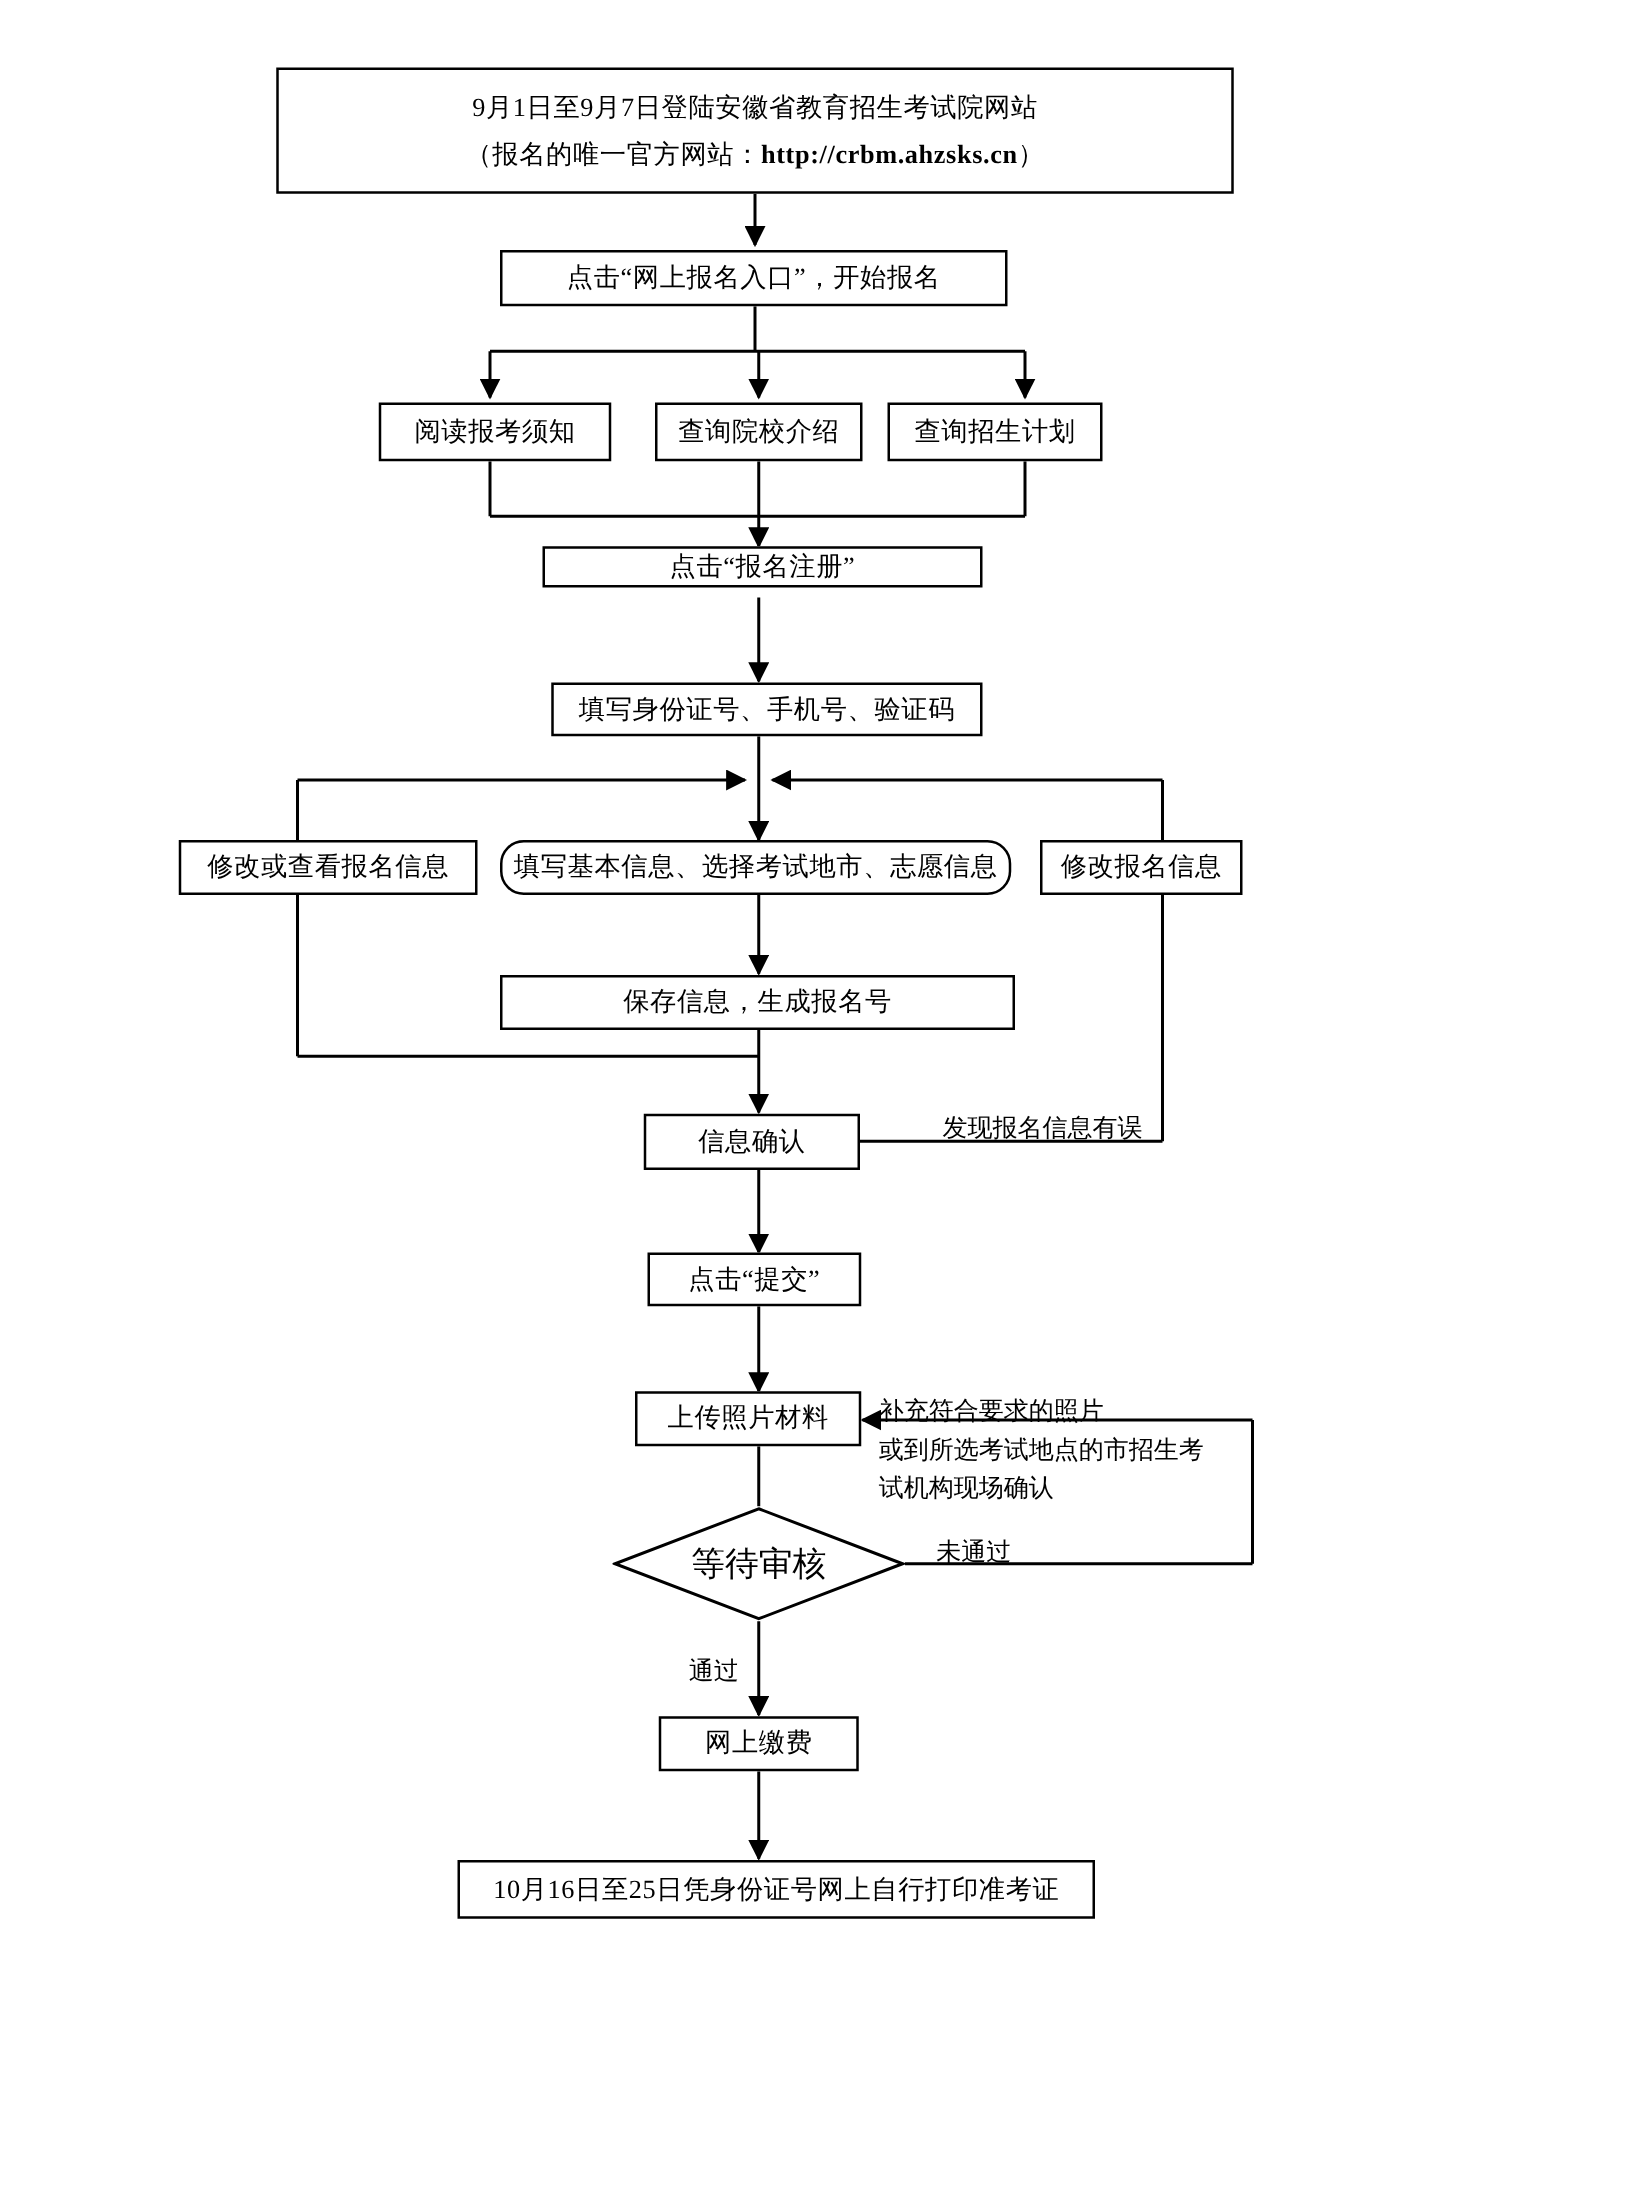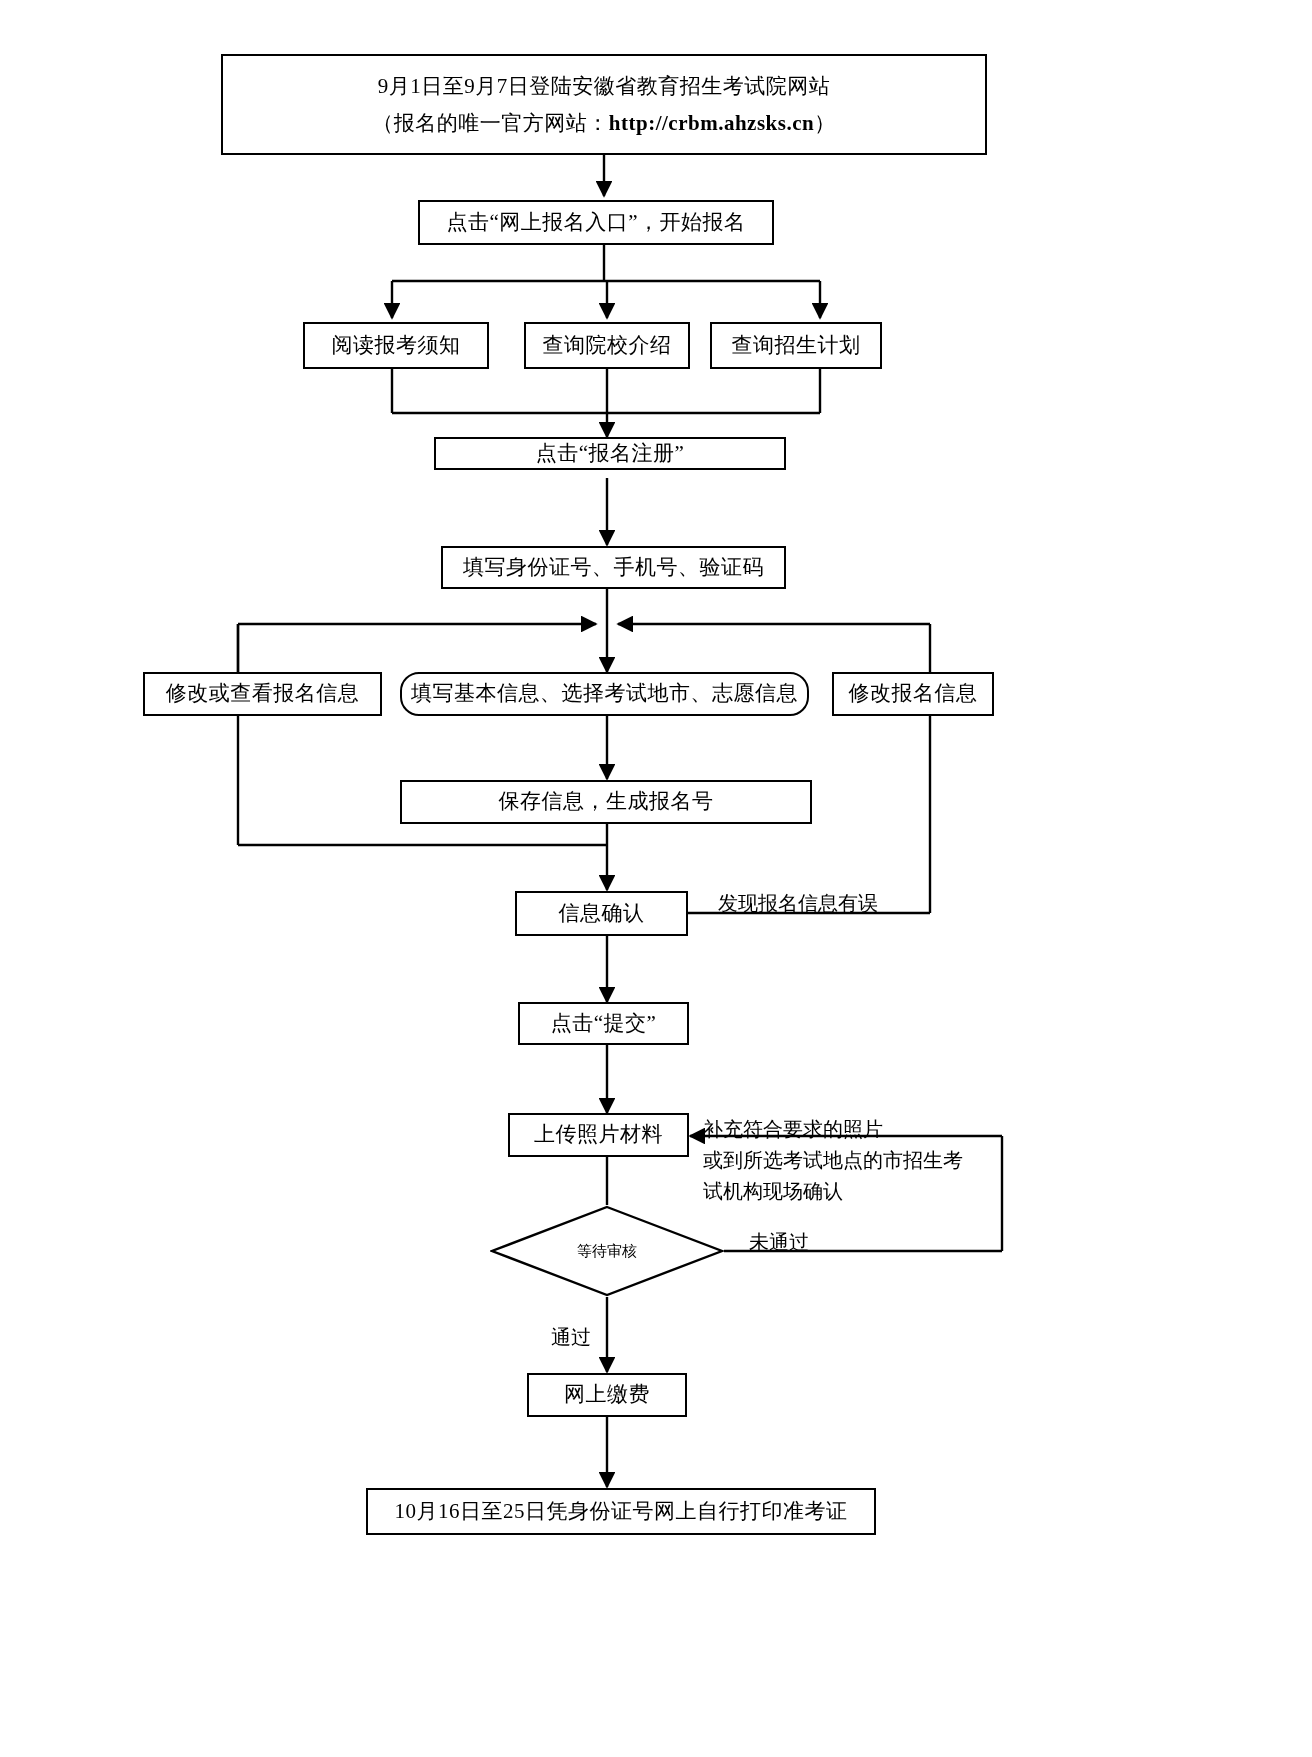--- a/index.html
+++ b/index.html
@@ -52,21 +52,21 @@
     display: block;
   }
   .diamond-label {
     position: absolute;
     top: 0; left: 0;
     width: 100%;
     height: 100%;
     display: flex;
     align-items: center;
     justify-content: center;
-    font-size: 15px;
+    font-size: 27px;
     pointer-events: none;
   }
   .edge-label {
     position: absolute;
     font-size: 20px;
     line-height: 1.55;
     white-space: nowrap;
     background: transparent;
     z-index: 4;
   }
@@ -141,21 +141,21 @@
 
       <path d="M 607 1417 L 607 1487" marker-end="url(#arrow)"></path>
     </g>
   </svg>
 
   <div class="node two-line" style="left:221px; top:54px; width:766px; height:101px;">
     <span class="ln">9月1日至9月7日登陆安徽省教育招生考试院网站</span>
     <span class="ln"><span>（报名的唯一官方网站：</span><span class="url">http://crbm.ahzsks.cn</span><span>）</span></span>
   </div>
 
-  <div class="node" style="left:418px; top:200px; width:356px; height:45px;">
+  <div class="node" style="left:400px; top:200px; width:406px; height:45px;">
     <span class="ln">点击“网上报名入口”，开始报名</span>
   </div>
 
   <div class="node" style="left:303px; top:322px; width:186px; height:47px;">
     <span class="ln">阅读报考须知</span>
   </div>
 
   <div class="node" style="left:524px; top:322px; width:166px; height:47px;">
     <span class="ln">查询院校介绍</span>
   </div>
@@ -210,21 +210,21 @@
   </div>
 
   <div class="node" style="left:527px; top:1373px; width:160px; height:44px;">
     <span class="ln">网上缴费</span>
   </div>
 
   <div class="node" style="left:366px; top:1488px; width:510px; height:47px;">
     <span class="ln">10月16日至25日凭身份证号网上自行打印准考证</span>
   </div>
 
-  <div class="edge-label" style="left:718px; top:888px;">
+  <div class="edge-label" style="left:754px; top:888px;">
     <span class="ln">发现报名信息有误</span>
   </div>
 
   <div class="edge-label" style="left:703px; top:1114px;">
     <span class="ln">补充符合要求的照片</span>
     <span class="ln">或到所选考试地点的市招生考</span>
     <span class="ln">试机构现场确认</span>
   </div>
 
   <div class="edge-label" style="left:749px; top:1227px;">

